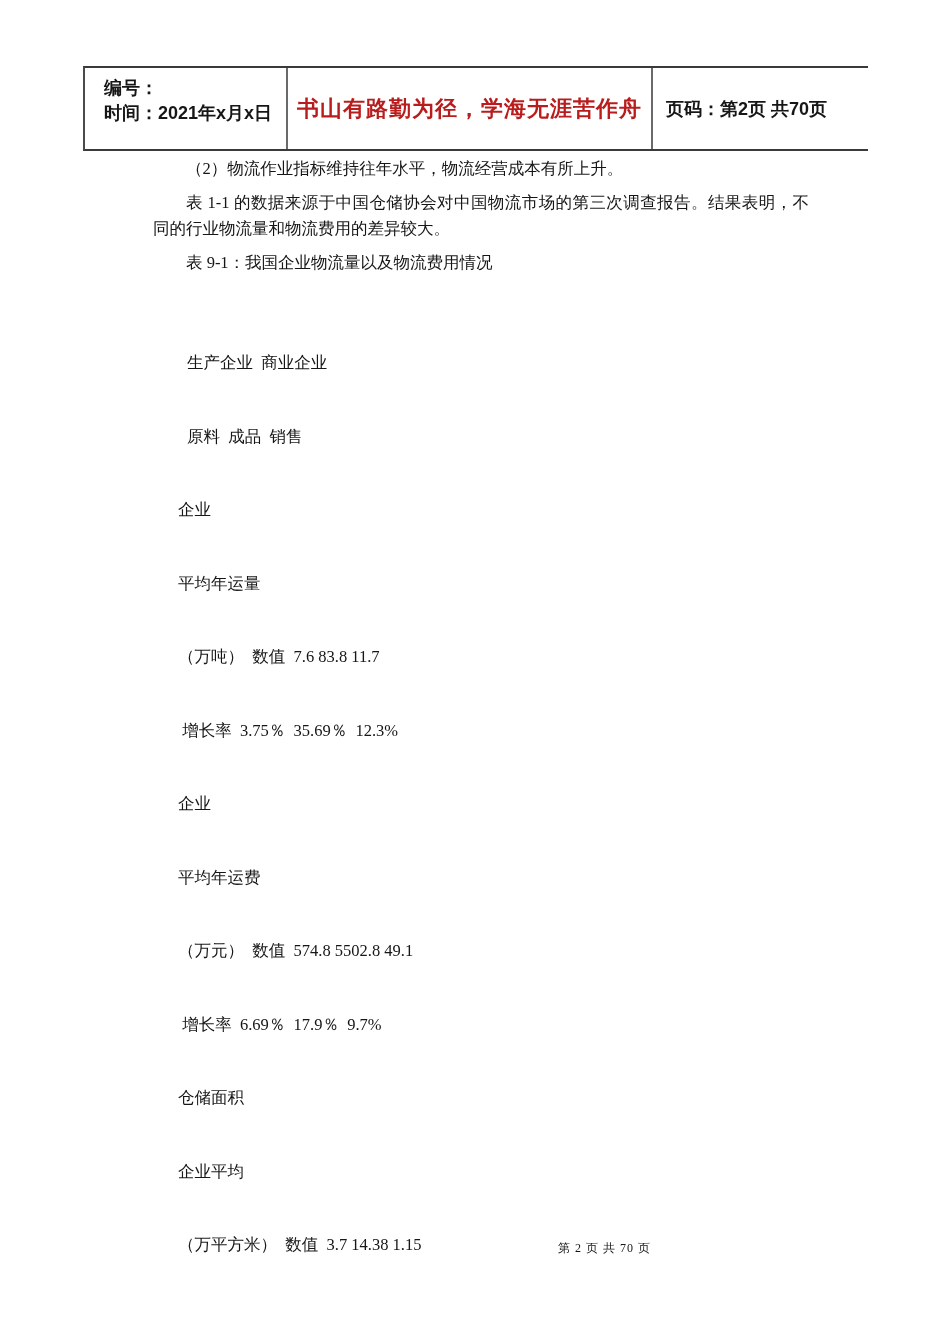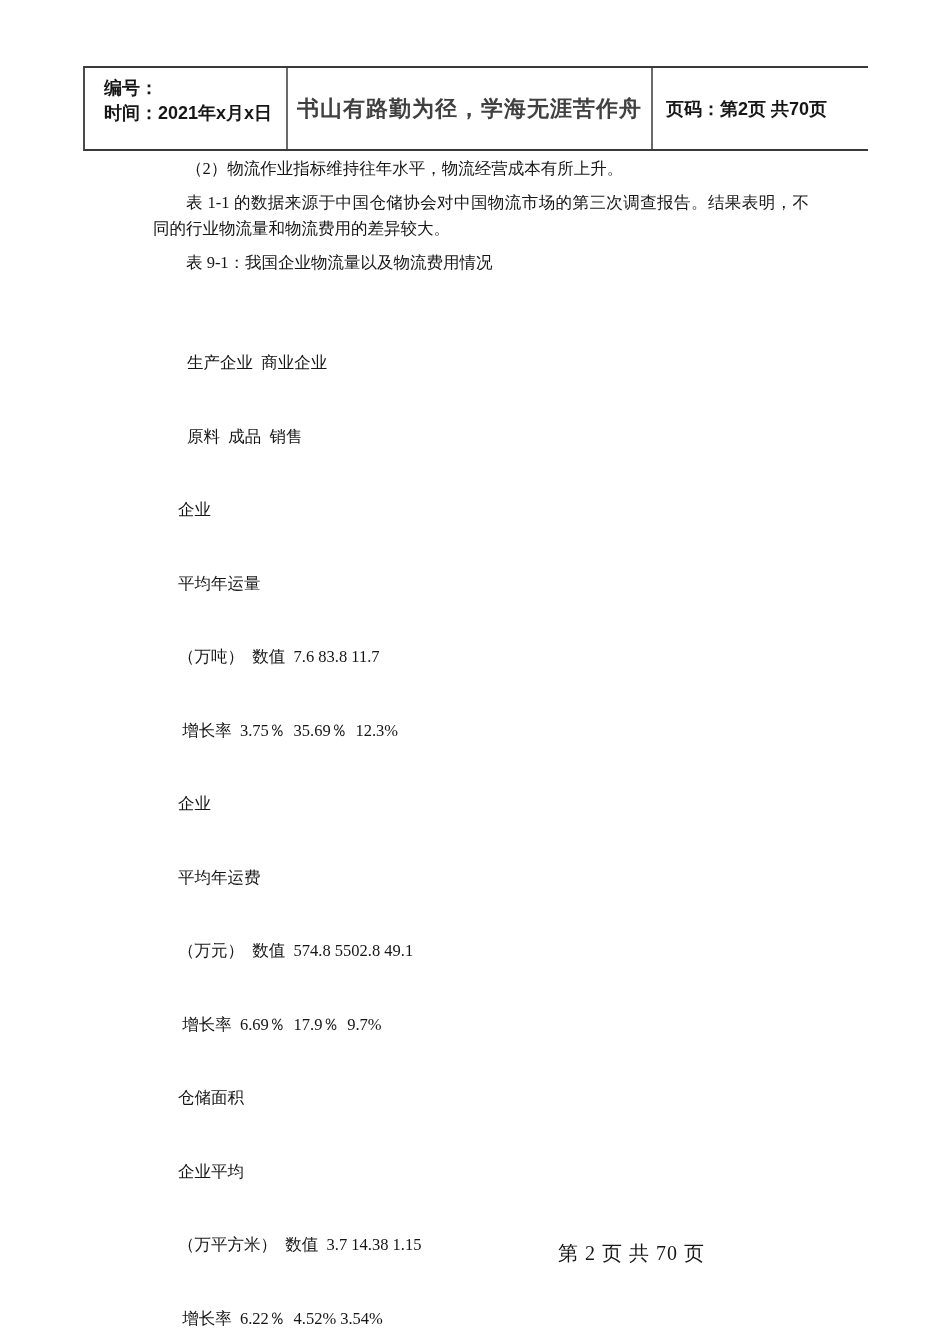--- a/index.html
+++ b/index.html
@@ -27,21 +27,21 @@
     padding-left: 6px;
   }
   .hcell { box-sizing: border-box; }
   .hcell-meta {
     width: 197px; border-right: 2px solid #6a6a6a;
     padding: 8px 0 0 13px; font-size: 18px; line-height: 25px;
   }
   .hcell-motto {
     flex: 1; border-right: 2px solid #6a6a6a;
     display: flex; align-items: center; justify-content: center;
-    color: #404040; font-size: 22px; letter-spacing: 1px;
+    color: #b91c1c; font-size: 22px; letter-spacing: 1px;
   }
   .hcell-page {
     width: 215px; display: flex; align-items: center;
     padding-left: 13px; font-size: 18px; text-align: center;
   }
 
   
   .content {
     position: absolute; left: 145px; top: 148px; width: 672px;
     font-size: 16.5px; line-height: 26px; text-align: justify;
@@ -54,21 +54,21 @@
     margin-top: 26px; padding-left: 33px;
     line-height: 24.5px; text-align: left;
     white-space: pre-wrap;
   }
   .doc-list .line { text-indent: 0; }
   .doc-list .hdr { padding-left: 9px; }
 
   
   .footer-page {
     position: absolute; left: 558px; top: 1240px;
-    font-size: 20px; letter-spacing: 1px;
+    font-size: 12px; letter-spacing: 1px;
     white-space: pre;
   }
 </style>
 </head>
 <body>
 
 <div class="page">
 
   <div class="header-table">
     <div class="hcell hcell-meta">
@@ -95,21 +95,20 @@
       <div class="line">平均年运量</div>
       <div class="line">（万吨）  数值  7.6 83.8 11.7</div>
       <div class="line"> 增长率  3.75％  35.69％  12.3%</div>
       <div class="line">企业</div>
       <div class="line">平均年运费</div>
       <div class="line">（万元）  数值  574.8 5502.8 49.1</div>
       <div class="line"> 增长率  6.69％  17.9％  9.7%</div>
       <div class="line">仓储面积</div>
       <div class="line">企业平均</div>
       <div class="line">（万平方米）  数值  3.7 14.38 1.15</div>
-      <div class="line"> 增长率  6.22％  4.52% 3.54%</div>
       
       
       
       
       
       
       
     </div>
 
   </div>

